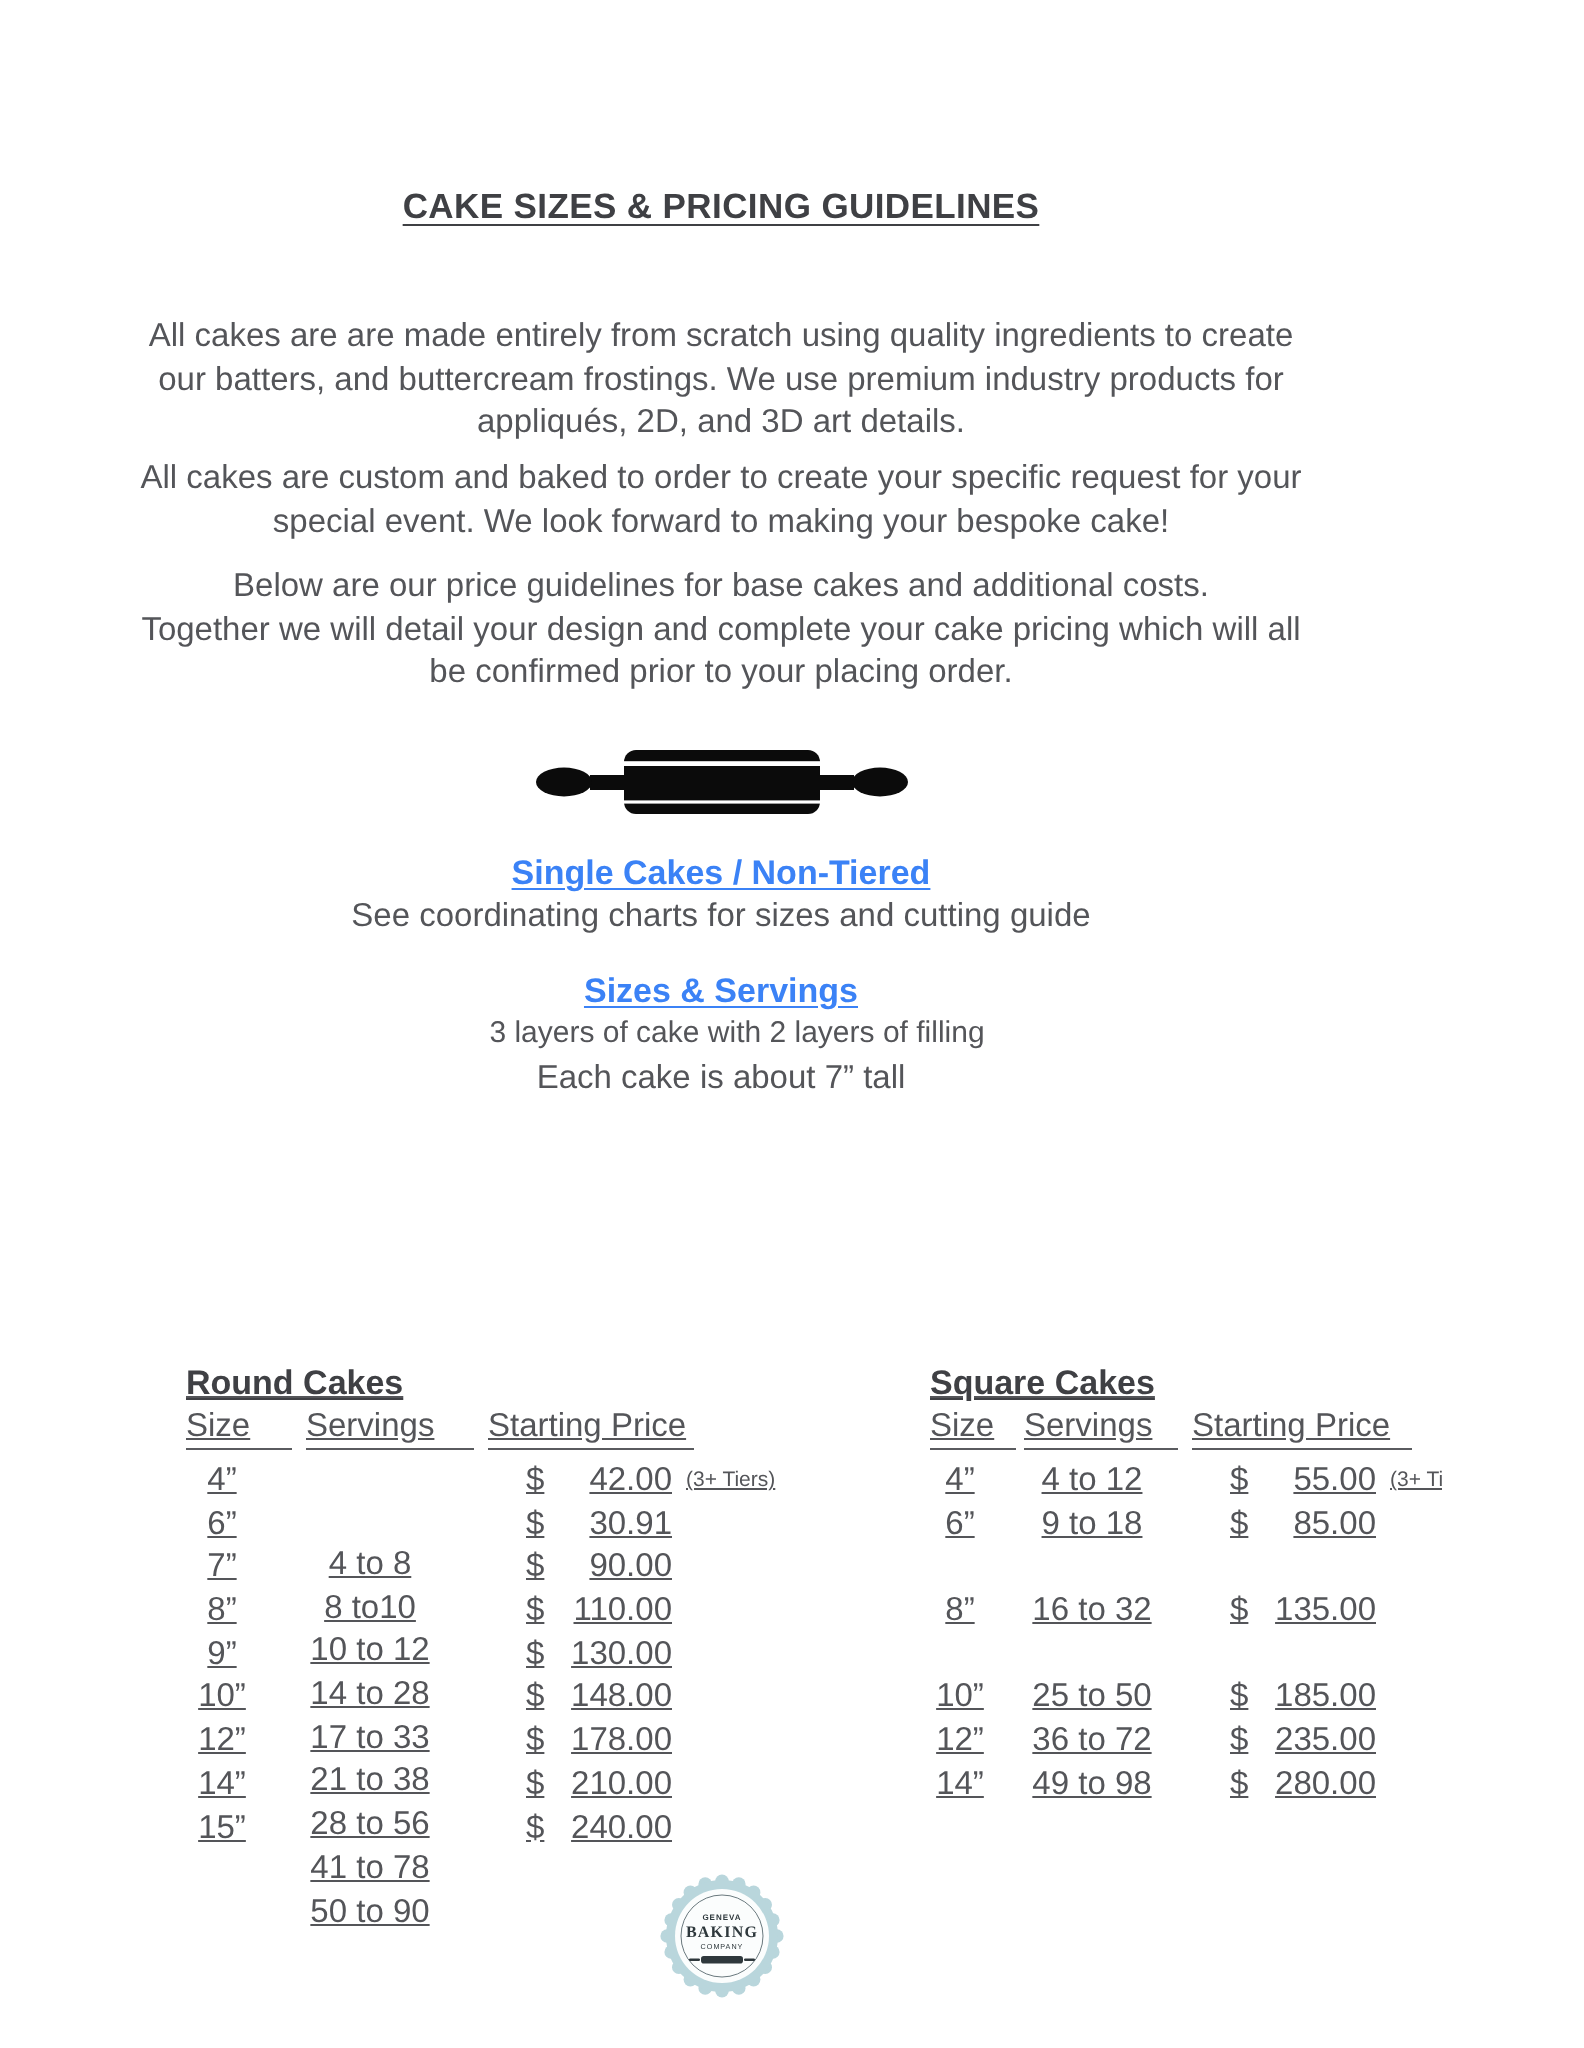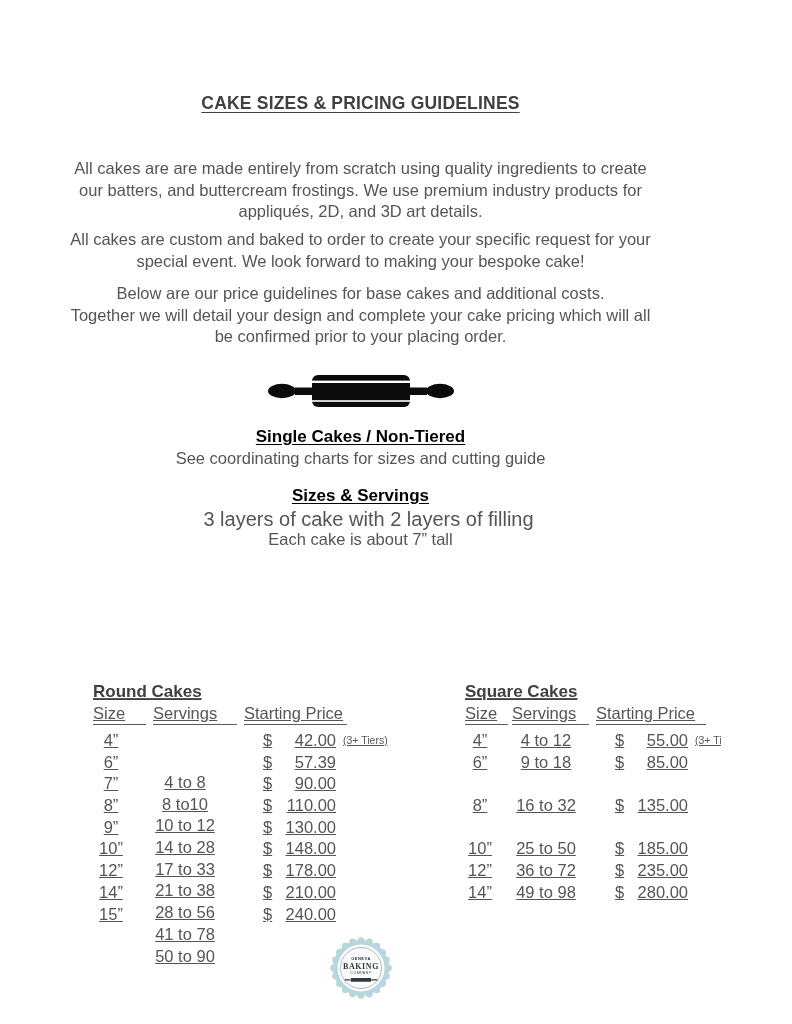--- a/index.html
+++ b/index.html
@@ -11,27 +11,27 @@
   .page-title {
     top:93px; font-size:17.5px; font-weight:bold; color:#3f4044;
     text-decoration:underline; text-underline-offset:3px; letter-spacing:0.2px;
   }
   .para { font-size:16.5px; line-height:21.7px; }
   .p1 { top:126px;margin-top:32px; }
   .p2 { top:229px; }
   .p3 { top:283px; }
   .pin-wrap { position:absolute; top:368px; left:calc(50% - 96px); width:192px; height:46px; }
   .section-heading {
-    font-size:17px; font-weight:bold; color:#000000;
+    font-size:17px; font-weight:bold; color:#3b82f6;
     text-decoration:underline; text-underline-offset:2px;
   }
   .h-single { top:427px; }
   .sub-single { top:449px; font-size:16.5px; }
   .h-sizes { top:486px; }
-  .sizes-l1 { top:508px; font-size:20px;padding-left:16px; }
+  .sizes-l1 { top:508px; font-size:15px;padding-left:16px; }
   .sizes-l2 { top:530px; font-size:16.5px; }
   .serving { top:575px; font-size:16.5px; line-height:21.7px; }
 
   .price-table { position:absolute; top:681px; width:330px; font-size:16.5px;text-decoration:underline; }
   .t-round { left:93px; }
   .t-square { left:465px; }
   .table-title {
     font-weight:bold; color:#3f4044; text-decoration:underline;
     text-underline-offset:2px; line-height:22px; font-size:17px;
   }
@@ -117,21 +117,21 @@
           <span>42.00</span>
         </div>
         <div class="c-note">(3+ Tiers)</div>
       </div>
 
       <div class="trow">
         <div class="c-size">6”</div>
         <div class="c-serv">8 to10</div>
         <div class="c-price">
           <span>$</span>
-          <span>57.39</span>
+          <span>30.91</span>
         </div>
         <div class="c-note"></div>
       </div>
 
       <div class="trow">
         <div class="c-size">7”</div>
         <div class="c-serv">10 to 12</div>
         <div class="c-price">
           <span>$</span>
           <span>90.00</span>

